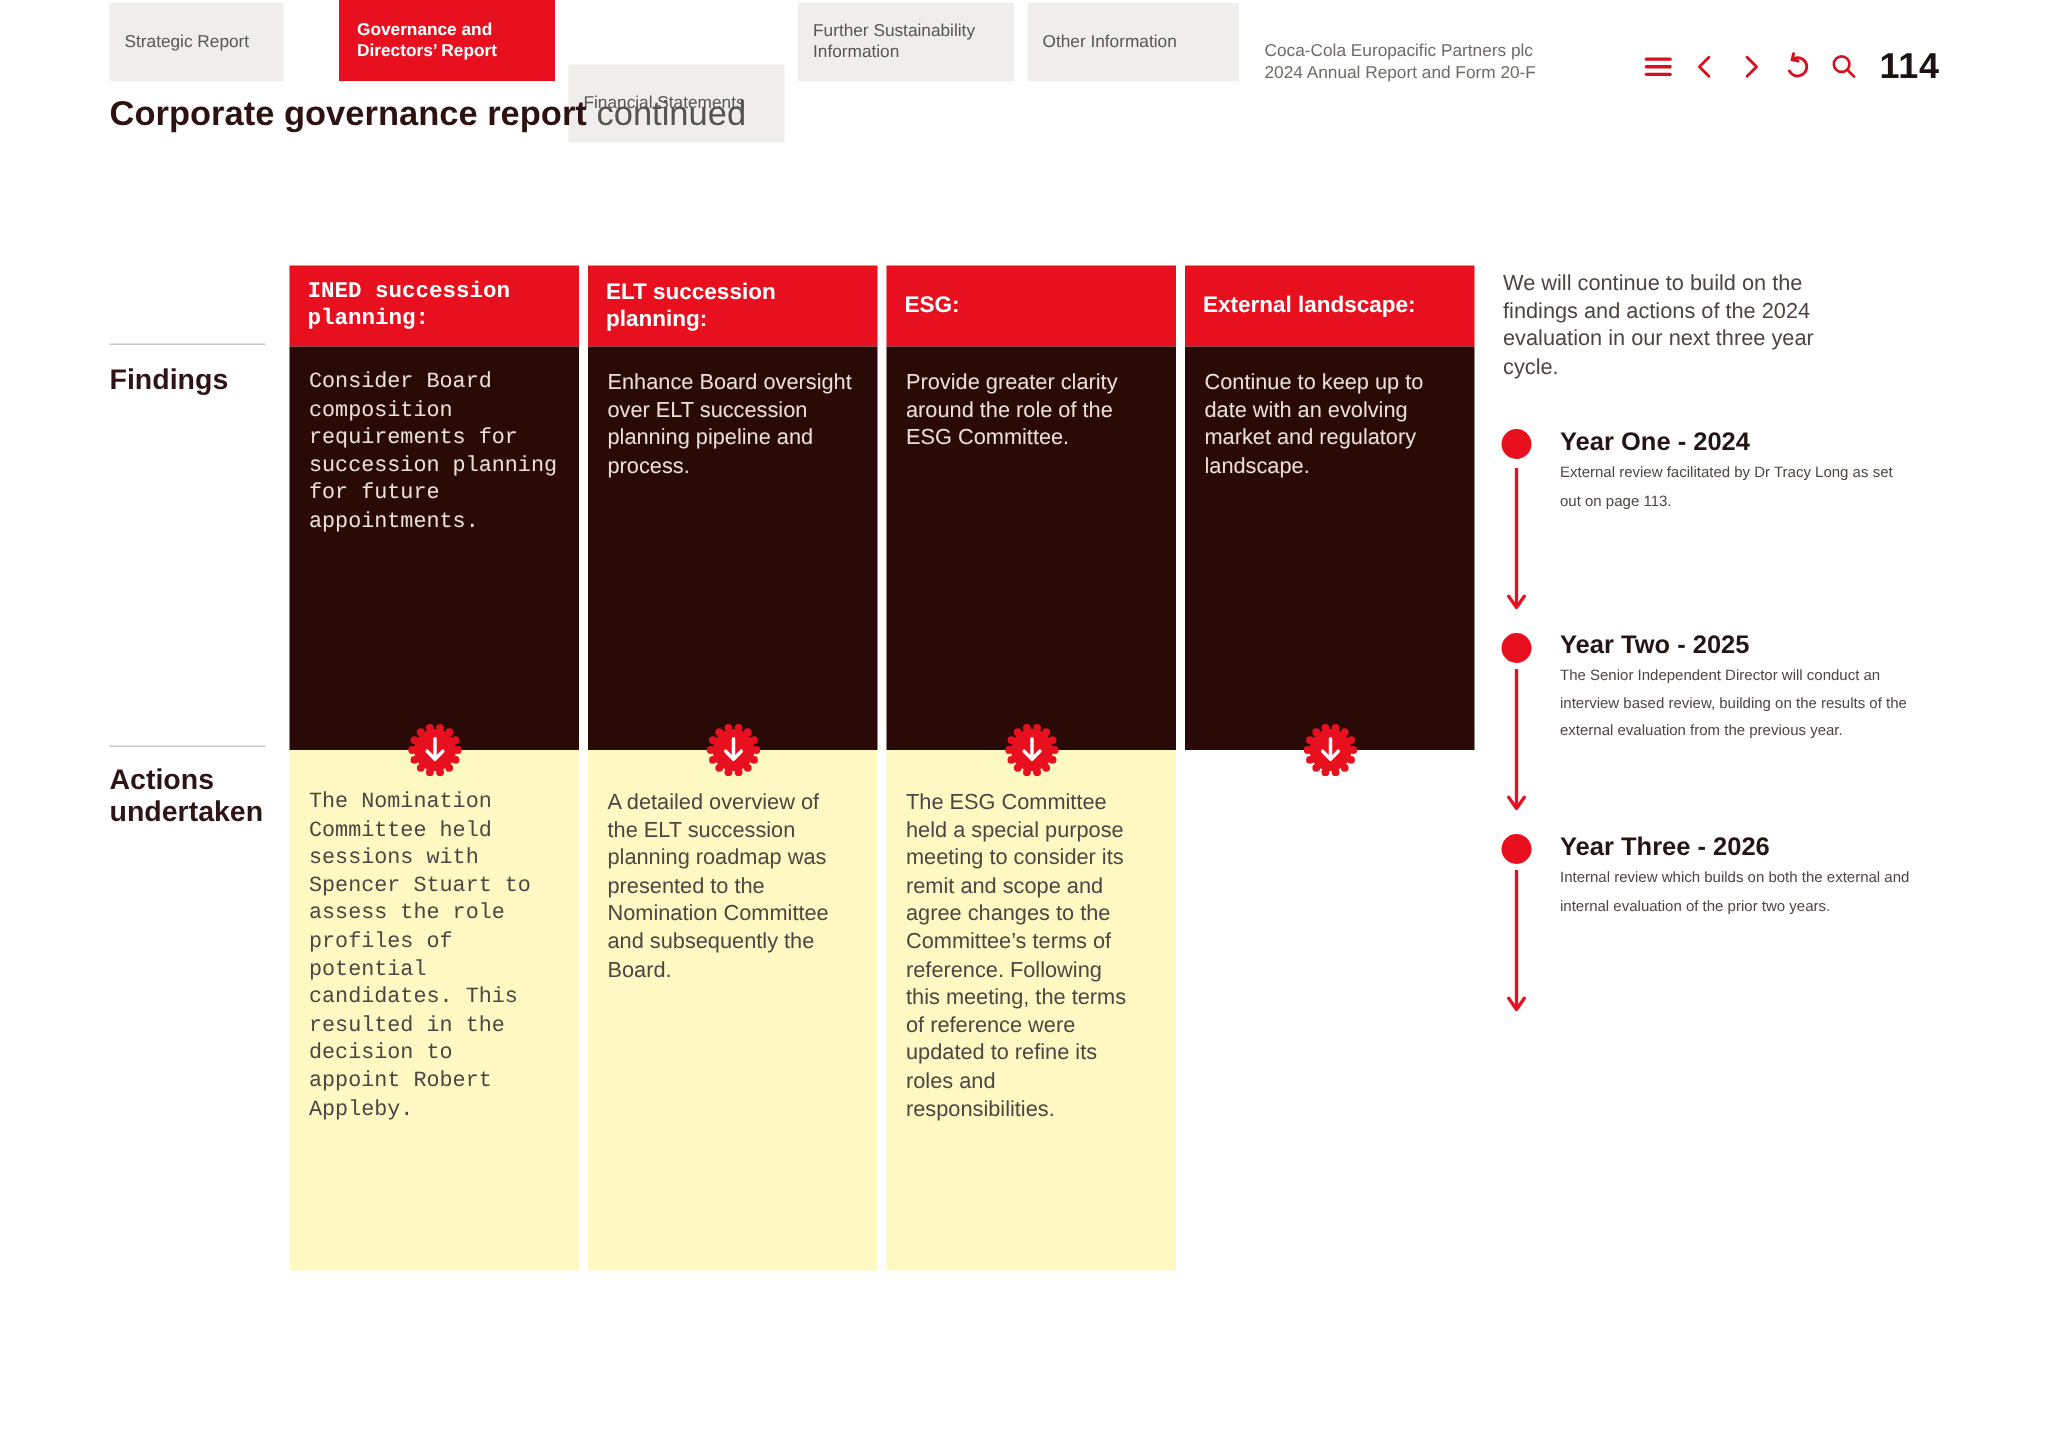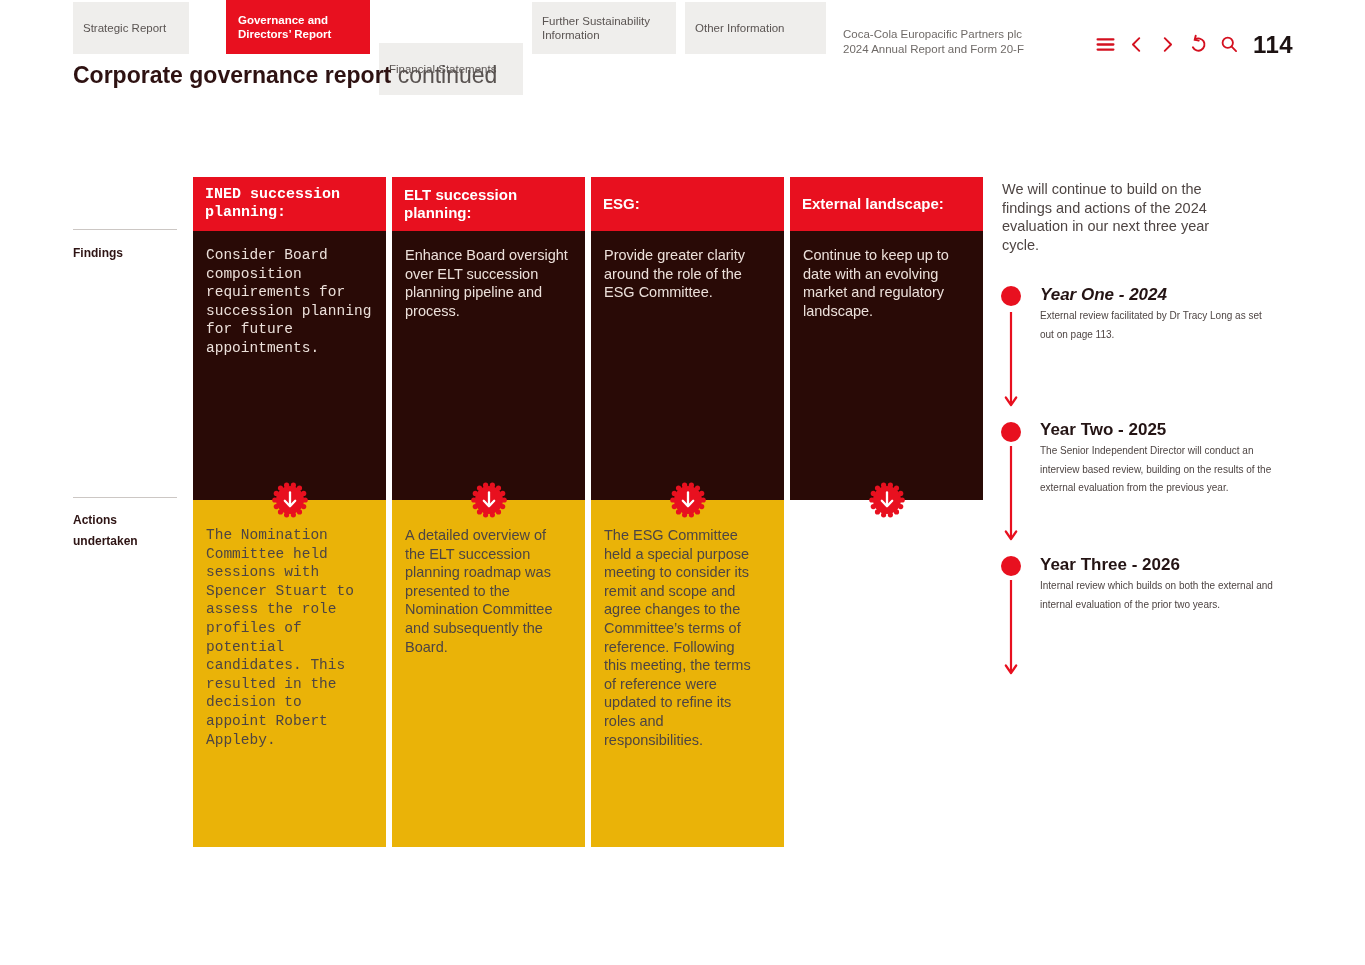--- a/index.html
+++ b/index.html
@@ -25,43 +25,43 @@
   .pageno { position:absolute; left:1253px; top:31px; font-size:24px; font-weight:800;
             letter-spacing:0.5px; color:#1c1212; }
 
   
   .title { position:absolute; left:73px; top:62px; font-size:23px; }
   .title .b { font-weight:800; color:#2e1212; }
   .title .r { font-weight:400; color:#585250; }
 
   
   .rule { position:absolute; left:73px; width:104px; height:1px; background:#ccc7c4; }
-  .row-label { position:absolute; left:73px; width:112px; font-size:12px; font-weight:700;
+  .row-label { position:absolute; left:73px; width:112px; font-size:19px; font-weight:700;
                color:#2e1414; line-height:21px; }
 
   .c1 { left:193px;font-family:Liberation Mono, monospace; } .c2 { left:392px; } .c3 { left:591px; } .c4 { left:790px; }
   .col-header { position:absolute; top:177px; width:193px; height:54px; background:#e8101f;
                 color:#ffffff; font-size:15px; font-weight:700; line-height:18px;
                 padding:0 12px; display:flex; align-items:center; }
   .dark-box { position:absolute; top:231px; width:193px; height:269px; background:#290a06;
               color:#ece0da; font-size:14.5px; line-height:18.6px; padding:15px 13px; }
-  .light-box { position:absolute; top:500px; width:193px; height:347px; background:#eab308;
+  .light-box { position:absolute; top:500px; width:193px; height:347px; background:#fef9c3;
                color:#4e4543; font-size:14.5px; line-height:18.6px; padding:26px 30px 13px 13px; }
   .badge { position:absolute; top:480px; width:40px; height:40px; }
   .b1 { left:270px; } .b2 { left:469px; } .b3 { left:668px; } .b4 { left:867px; }
 
   
   .tl-intro { position:absolute; left:1002px; top:180px; width:248px; font-size:14.5px;
               line-height:18.6px; color:#4e4543; }
   .dot { position:absolute; left:1001px; width:20px; height:20px; border-radius:50%; background:#e8101f; }
   .d1 { top:286px; } .d2 { top:422px; } .d3 { top:556px; }
   .tl-arrow { position:absolute; left:1003px; width:16px; height:96px; }
   .a1 { top:312px; } .a2 { top:446px; } .a3 { top:580px; }
   .tl-head { position:absolute; left:1040px; font-size:17px; font-weight:700; color:#241414; }
-  .h1 { top:285px;font-style:italic; } .h2 { top:420px; } .h3 { top:555px; }
+  .h1 { top:285px; } .h2 { top:420px; } .h3 { top:555px; }
   .tl-body { position:absolute; left:1040px; font-size:10px; line-height:18.6px; color:#4e4543; }
   .p1 { top:307px; width:228px; } .p2 { top:442px; width:250px; } .p3 { top:577px; width:250px; }
 </style>
 </head>
 <body>
 
 <div class="page">
 
   <div class="tab t1">
       <span>Strategic Report</span>

